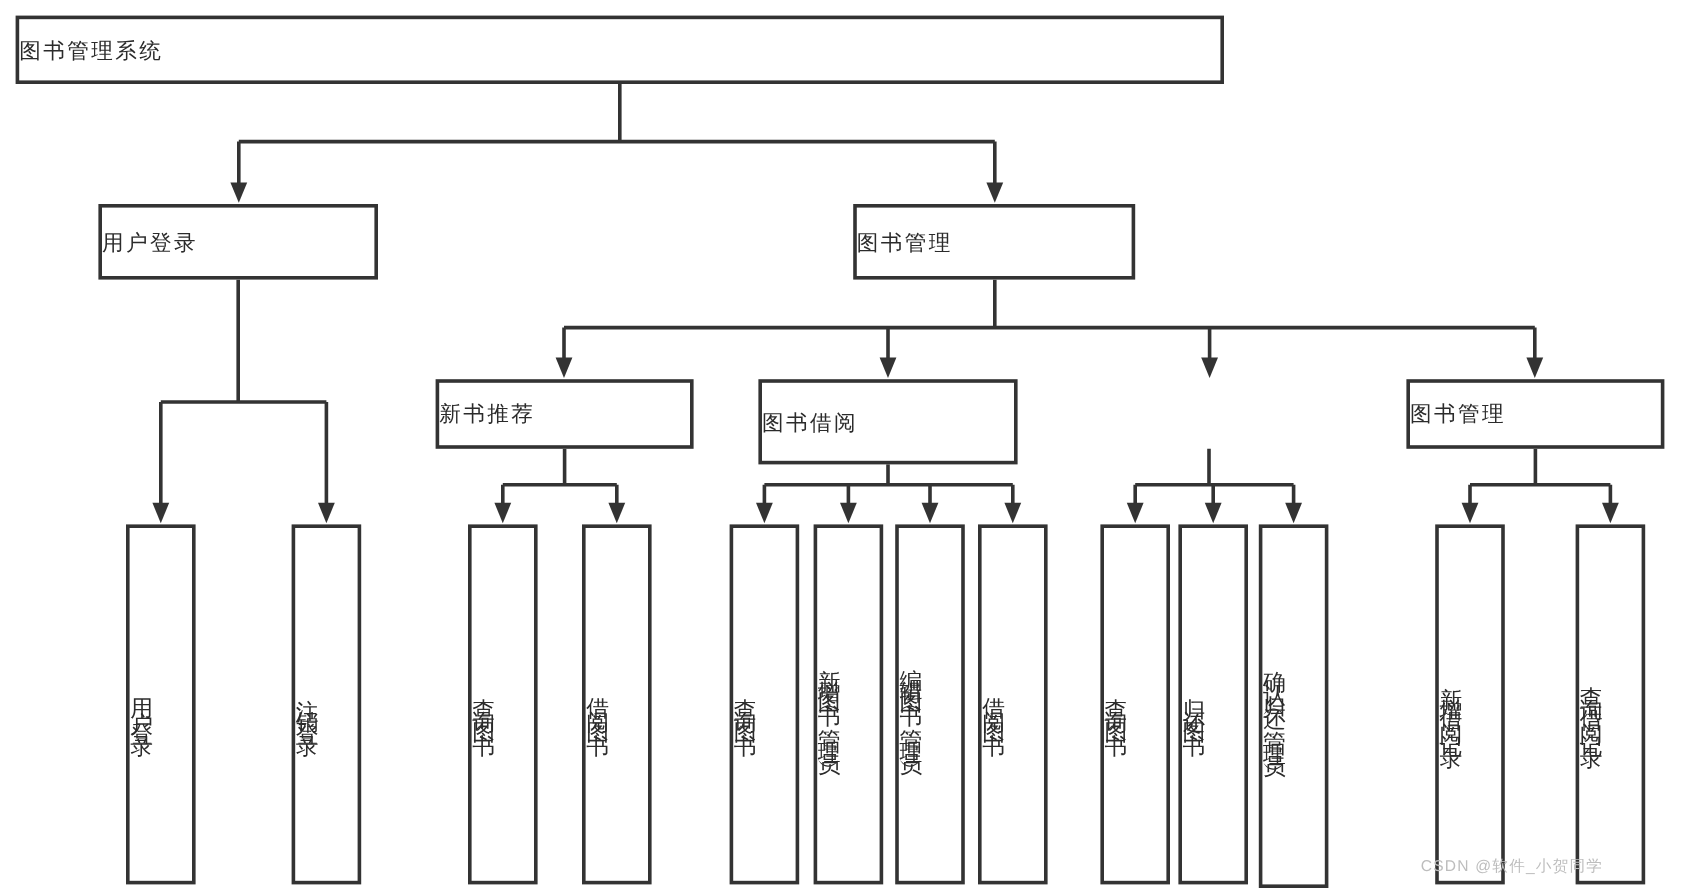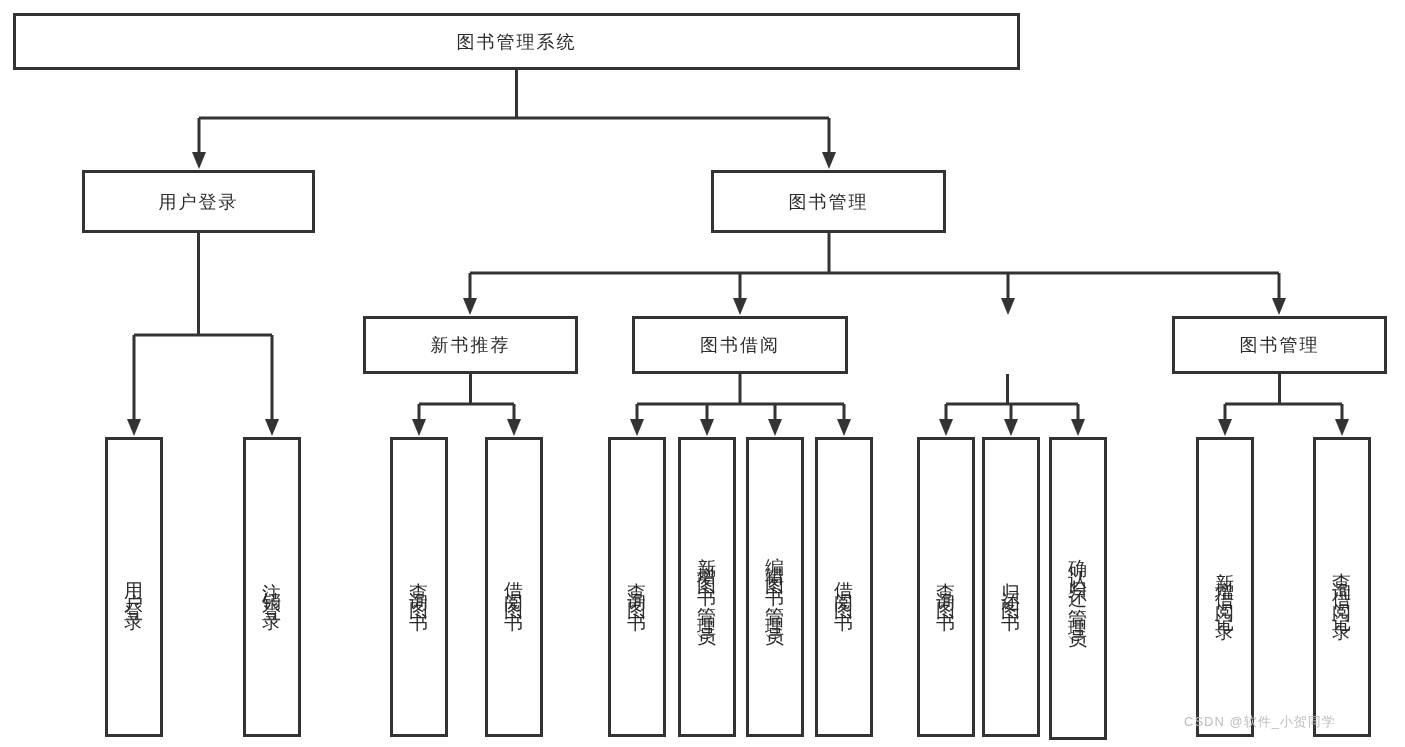--- a/index.html
+++ b/index.html
@@ -31,21 +31,21 @@
     fill: var(--line, #333333);
     stroke: none;
   }
   .node {
     position: absolute;
     box-sizing: border-box;
     background: #ffffff;
     border: 3px solid var(--border, #333333);
     display: flex;
     align-items: center;
-    justify-content: center;
+    justify-content: flex-start;
     z-index: 2;
   }
   .hbox .label {
     font-size: 18px;
     letter-spacing: 2px;
     color: var(--text, #2b2b2b);
     white-space: nowrap;
   }
   .vbox .vlabel {
     writing-mode: vertical-rl;
@@ -128,21 +128,21 @@
   <div class="node hbox" style="left:82px;top:170px;width:233px;height:63px">
     <span class="label">用户登录</span>
   </div>
   <div class="node hbox" style="left:711px;top:170px;width:235px;height:63px">
     <span class="label">图书管理</span>
   </div>
 
   <div class="node hbox" style="left:363px;top:316px;width:215px;height:58px">
     <span class="label">新书推荐</span>
   </div>
-  <div class="node hbox" style="left:632px;top:316px;width:216px;height:58px">
+  <div class="node hbox" style="left:632px;top:316px;width:216px;height:71px">
     <span class="label">图书借阅</span>
   </div>
   <div class="node hbox" style="left:1172px;top:316px;width:215px;height:58px">
     <span class="label">图书管理</span>
   </div>
 
   <div class="node vbox" style="left:105px;top:437px;width:58px;height:300px">
     <span class="vlabel">用户登录</span>
   </div>
   <div class="node vbox" style="left:243px;top:437px;width:58px;height:300px">

